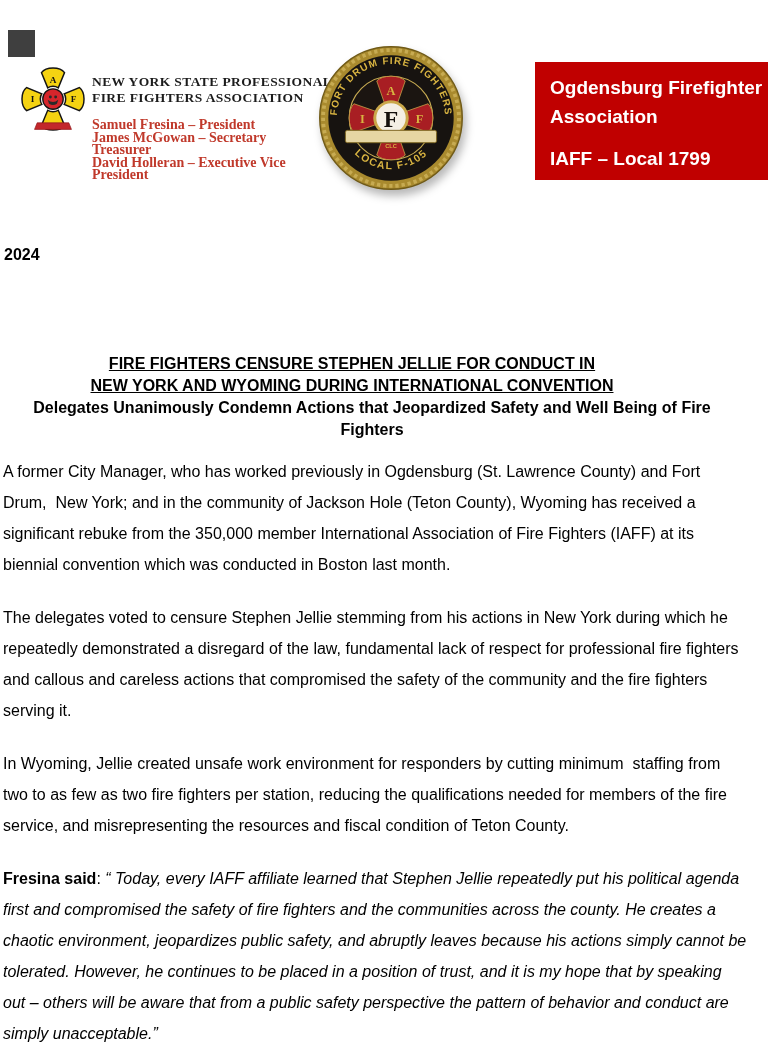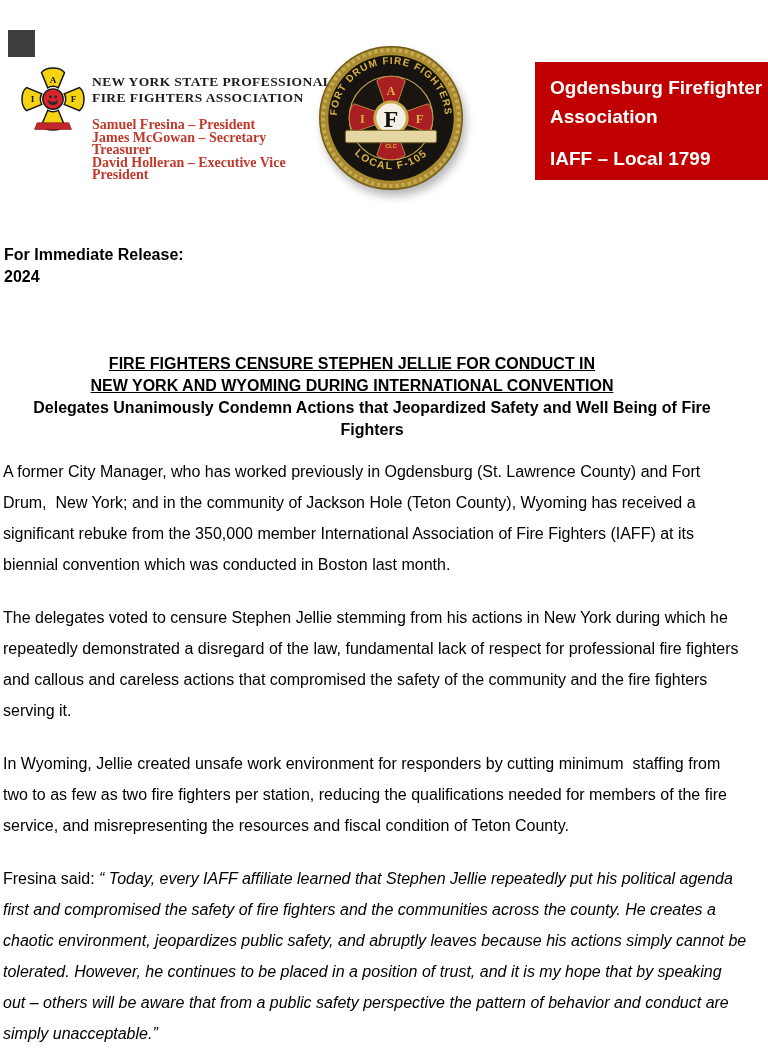--- a/index.html
+++ b/index.html
@@ -34,21 +34,21 @@
   
   .headline { position:absolute; left:0; top:353px; width:704px; text-align:center;
     font-weight:bold; font-size:16px; line-height:22px; }
   .headline .u { text-decoration:underline; }
   .headline .sub { width:744px; margin:0 auto; }
 
   
   .body { position:absolute; left:3px; top:456px; width:745px; font-size:16px; line-height:31px; }
   .body p { margin:0 0 22px 0; white-space:pre-wrap; }
   .body i { font-style:italic;margin-top:35px; }
-  .body b { font-weight:normal;text-align:center; }
+  .body b { font-weight:bold;text-align:center; }
 
   svg text { font-family:"Liberation Serif", serif; }
   svg .arcsans { font-family:"Liberation Sans", sans-serif; }
 </style>
 </head>
 <body>
 
 <div class="page">
 
   <div class="artifact"></div>
@@ -113,21 +113,20 @@
 
   <div class="redbox">
     <div class="org">
       <div>Ogdensburg Firefighter</div>
       <div>Association</div>
     </div>
     <div class="local">IAFF – Local 1799</div>
   </div>
 
   <div class="release">
-    <div>For Immediate Release:</div>
     <div>2024</div>
   </div>
 
   <div class="headline">
     <div class="u">FIRE FIGHTERS CENSURE STEPHEN JELLIE FOR CONDUCT IN</div>
     <div class="u">NEW YORK AND WYOMING DURING INTERNATIONAL CONVENTION</div>
     <div class="sub">Delegates Unanimously Condemn Actions that Jeopardized Safety and Well Being of Fire Fighters</div>
   </div>
 
   <div class="body">

